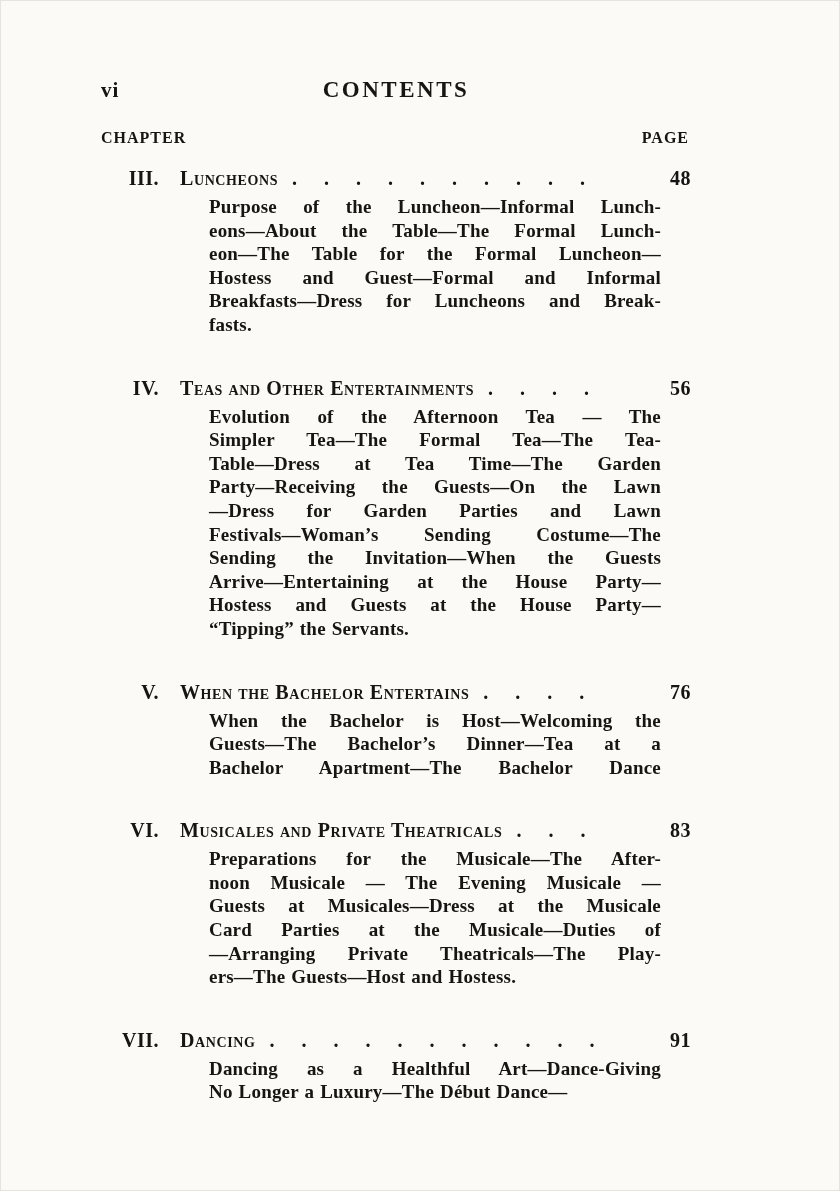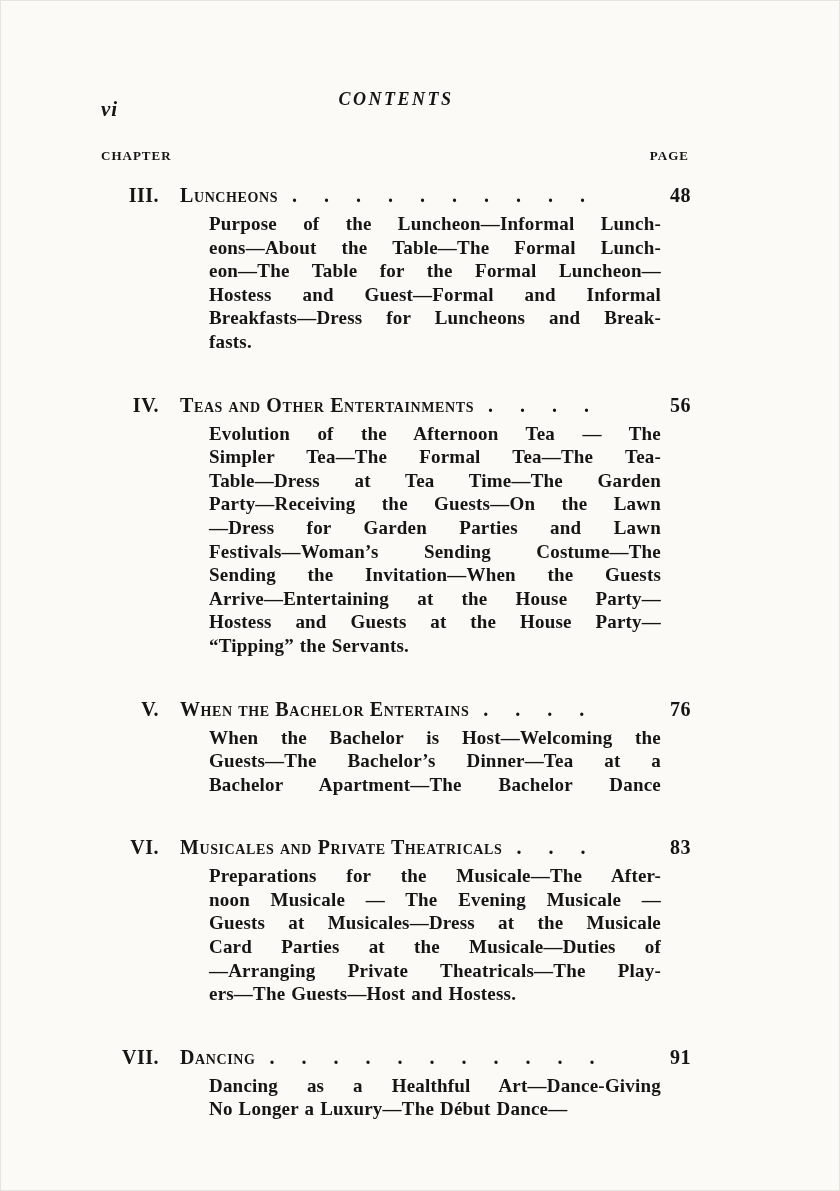--- a/index.html
+++ b/index.html
@@ -15,43 +15,42 @@
     overflow: hidden;
   }
   .page {
     box-sizing: border-box;
     width: 100%;
     height: 100%;
     padding: 76px 148px 40px 100px;
   }
   .page-header {
     display: flex;
-    align-items: flex-end;
-    font-style: italic;
+    align-items: center;
   }
   .folio {
     flex: 1;
     font-size: 21px;
     letter-spacing: 1px;
   }
   .page-title {
-    margin: 12px;
-    font-size: 18px;
+    margin: 0;
+    font-size: 23px;
     font-weight: 700;
     letter-spacing: 2.5px;
     text-align: center;
   }
   .folio-spacer { flex: 1; }
 
   .col-labels {
     display: flex;
     justify-content: space-between;
     align-items: baseline;
     margin-top: 26px;
-    font-size: 13px;
+    font-size: 16px;
     letter-spacing: 1px;
   }
   .col-labels .right { padding-right: 2px; }
 
   #toc { margin-top: 4px; }
 
   .chapter { margin-bottom: 9px; }
   .chapter-row {
     display: flex;
     align-items: flex-end;

